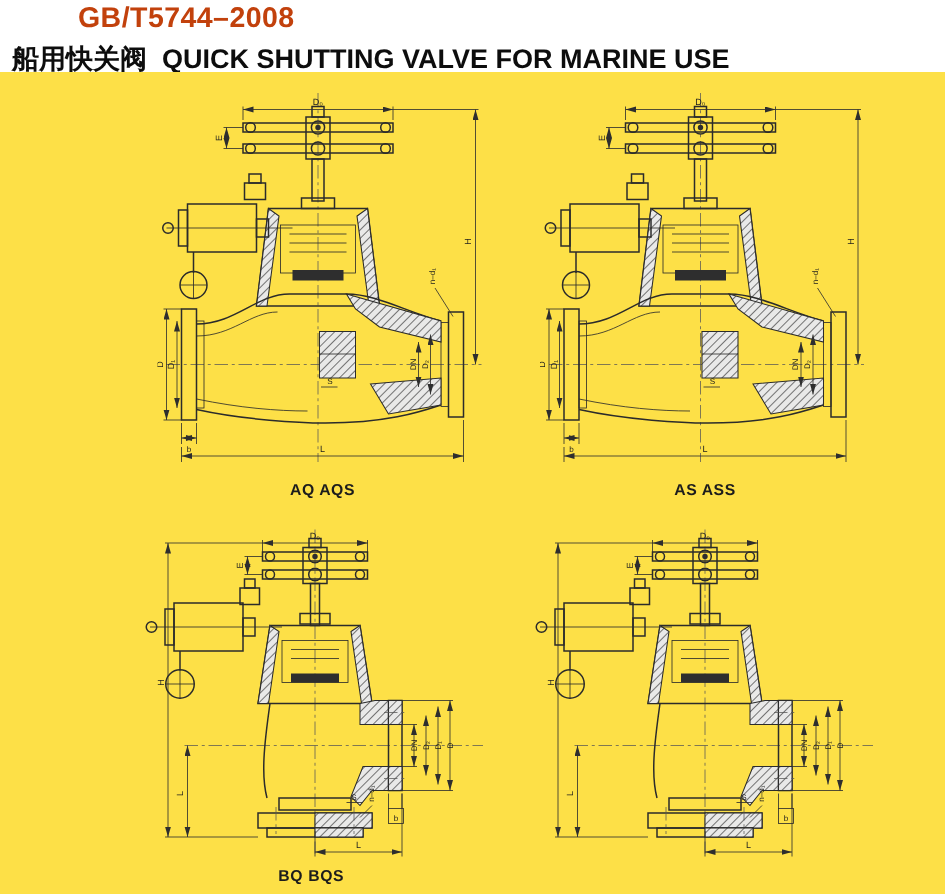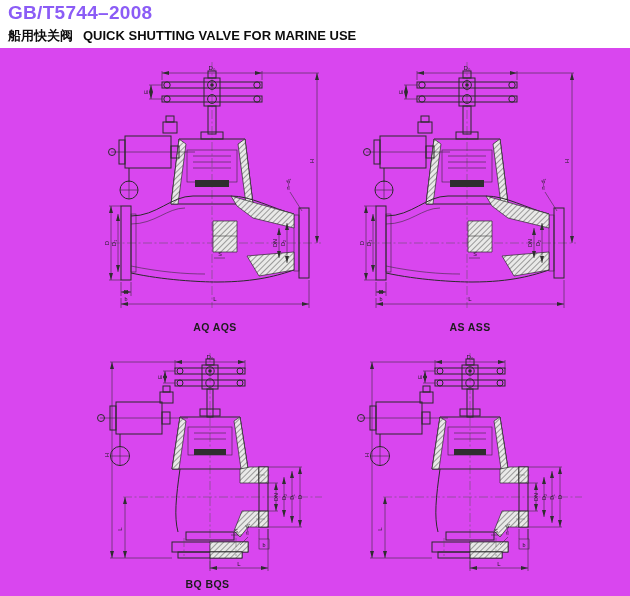--- a/index.html
+++ b/index.html
@@ -3,27 +3,27 @@
 <meta charset="utf-8">
 <style>
   html,body { margin:0; padding:0; }
   body {
     width:630px; height:596px; background:#ffffff; overflow:hidden;
     font-family:"Liberation Sans", sans-serif; color:#111;
   }
   .page { position:relative; width:630px; height:596px; }
   .header { position:absolute; left:8px; top:2px; width:614px; }
   .standard-no {
-    font-size:19px; font-weight:bold; letter-spacing:0.3px; color:#8b5cf6;
+    font-size:19px; font-weight:bold; letter-spacing:0.3px; color:#c2410c;margin-left:44px;
   }
-  .subtitle { margin-top:3px; font-size:13px; font-weight:bold; color:#0d0d0d; }
+  .subtitle { margin-top:3px; font-size:18px; font-weight:bold; color:#0d0d0d; }
   .subtitle .cn { margin-right:10px; }
   .panel {
     position:absolute; left:0; top:48px; width:630px; height:548px;
-    background:#d946ef;
+    background:#fde047;
   }
   figure.slot { position:absolute; margin:0; padding:0; }
   figure.slot svg { display:block; }
   figcaption.cap {
     text-align:center; font-size:10.5px; font-weight:bold; color:#1c1c1c;
     margin-top:3px; letter-spacing:0.4px;
   }
   svg text.dim {
     font-size:6px; fill:#1c1c1c; font-family:"Liberation Sans", sans-serif;
   }

